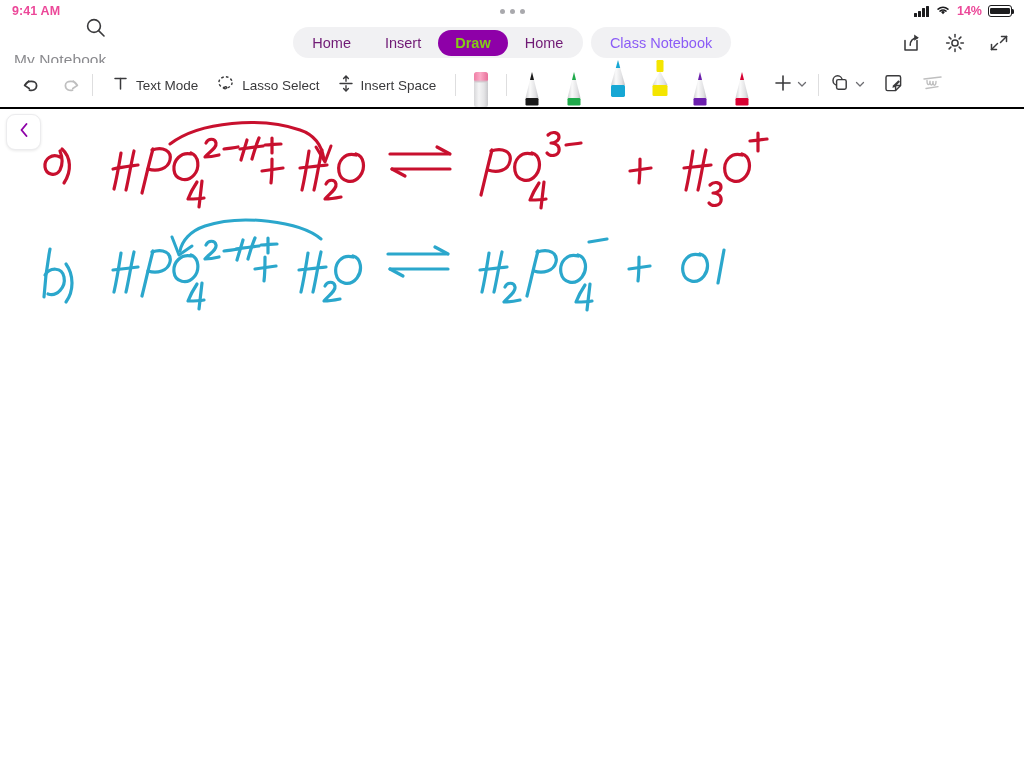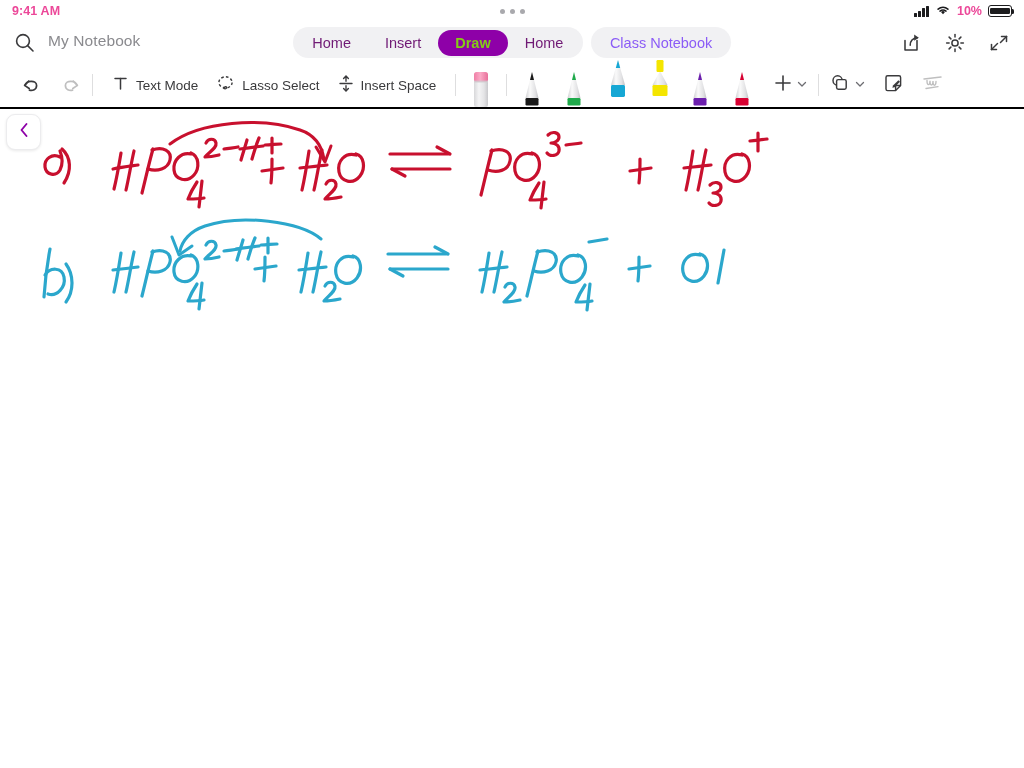--- a/index.html
+++ b/index.html
@@ -58,21 +58,21 @@
   .batt > span { display: block; height: 100%; width: 100%; background: #1c1c1e; border-radius: 1.3px; }
 
   
   .navbar {
     position: relative;
     height: 41px;
     display: flex; align-items: center;
     padding: 0 14px;
     background: #ffffff;
   }
-  .nav-left { display: flex; align-items: flex-start; gap: 13px; }
+  .nav-left { display: flex; align-items: flex-end; gap: 13px; flex-direction: column; }
   .nb-title {
     font-size: 15.5px; color: #8a8a8e; letter-spacing: .1px;
   }
   .icon-btn {
     display: flex; align-items: center; justify-content: center;
     background: none; border: none; cursor: pointer; color: #3a3a3c;
   }
   .tabs-wrap {
     position: absolute; left: 0; right: 0;
     display: flex; justify-content: center; align-items: center; gap: 8px;
@@ -183,21 +183,21 @@
         <i></i>
         <i></i>
     </span>
     <span>
       <svg width="16" height="12" viewBox="0 0 16 12">
         <path d="M8 10.3 L10 7.9 A3.2 3.2 0 0 0 6 7.9 Z" fill="#1c1c1e"></path>
         <path d="M3.1 5.2 A7.6 7.6 0 0 1 12.9 5.2" stroke="#1c1c1e" stroke-width="1.6" fill="none" stroke-linecap="round"></path>
         <path d="M5 7.1 A5 5 0 0 1 11 7.1" stroke="#1c1c1e" stroke-width="1.6" fill="none" stroke-linecap="round"></path>
       </svg>
     </span>
-    <span class="status-pct">10%</span>
+    <span class="status-pct">14%</span>
     <span class="batt">
         <span></span>
       </span>
   </div>
 </div>
 
 <div class="navbar">
   <div class="nav-left">
     <button class="icon-btn">
       <svg width="21" height="21" viewBox="0 0 21 21">

